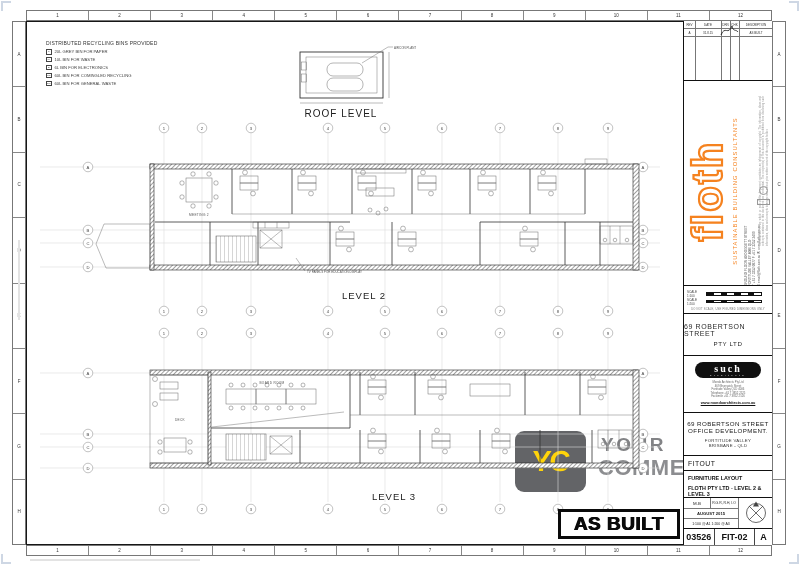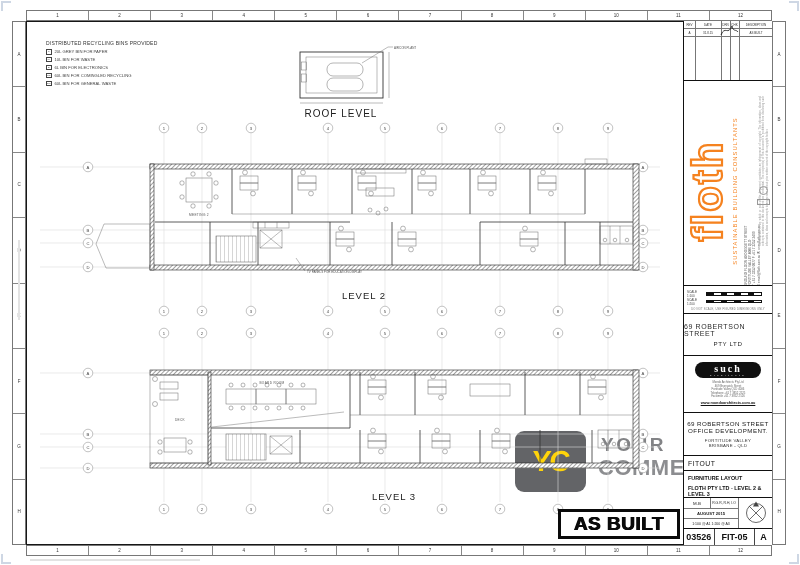--- a/index.html
+++ b/index.html
@@ -632,21 +632,21 @@
         <circle cx="15" cy="14" r="9.5" stroke="#444" stroke-width="0.8" fill="none"></circle>
         <line x1="8" y1="7" x2="22" y2="21" stroke="#444" stroke-width="0.8"></line>
         <line x1="22" y1="7" x2="8" y2="21" stroke="#444" stroke-width="0.8"></line>
         <path d="M15,2.5 L18,7.5 L12,7.5 Z" fill="#444"></path>
       </svg>
     </div>
 
     <div class="tb-sec" style="top:507px;height:17px;">
       <div class="num-row">
         <div class="num-cell" style="width:30px;">03526</div>
-        <div class="num-cell b" style="width:41px;">FIT-05</div>
+        <div class="num-cell b" style="width:41px;">FIT-02</div>
         <div class="num-cell b" style="width:18px;">A</div>
       </div>
     </div>
   </div>
 
   <div class="wm">
     <div class="wm-square">
       <span class="wm-mono">YC</span>
     </div>
     <div class="wm-t1">YOUR</div>

